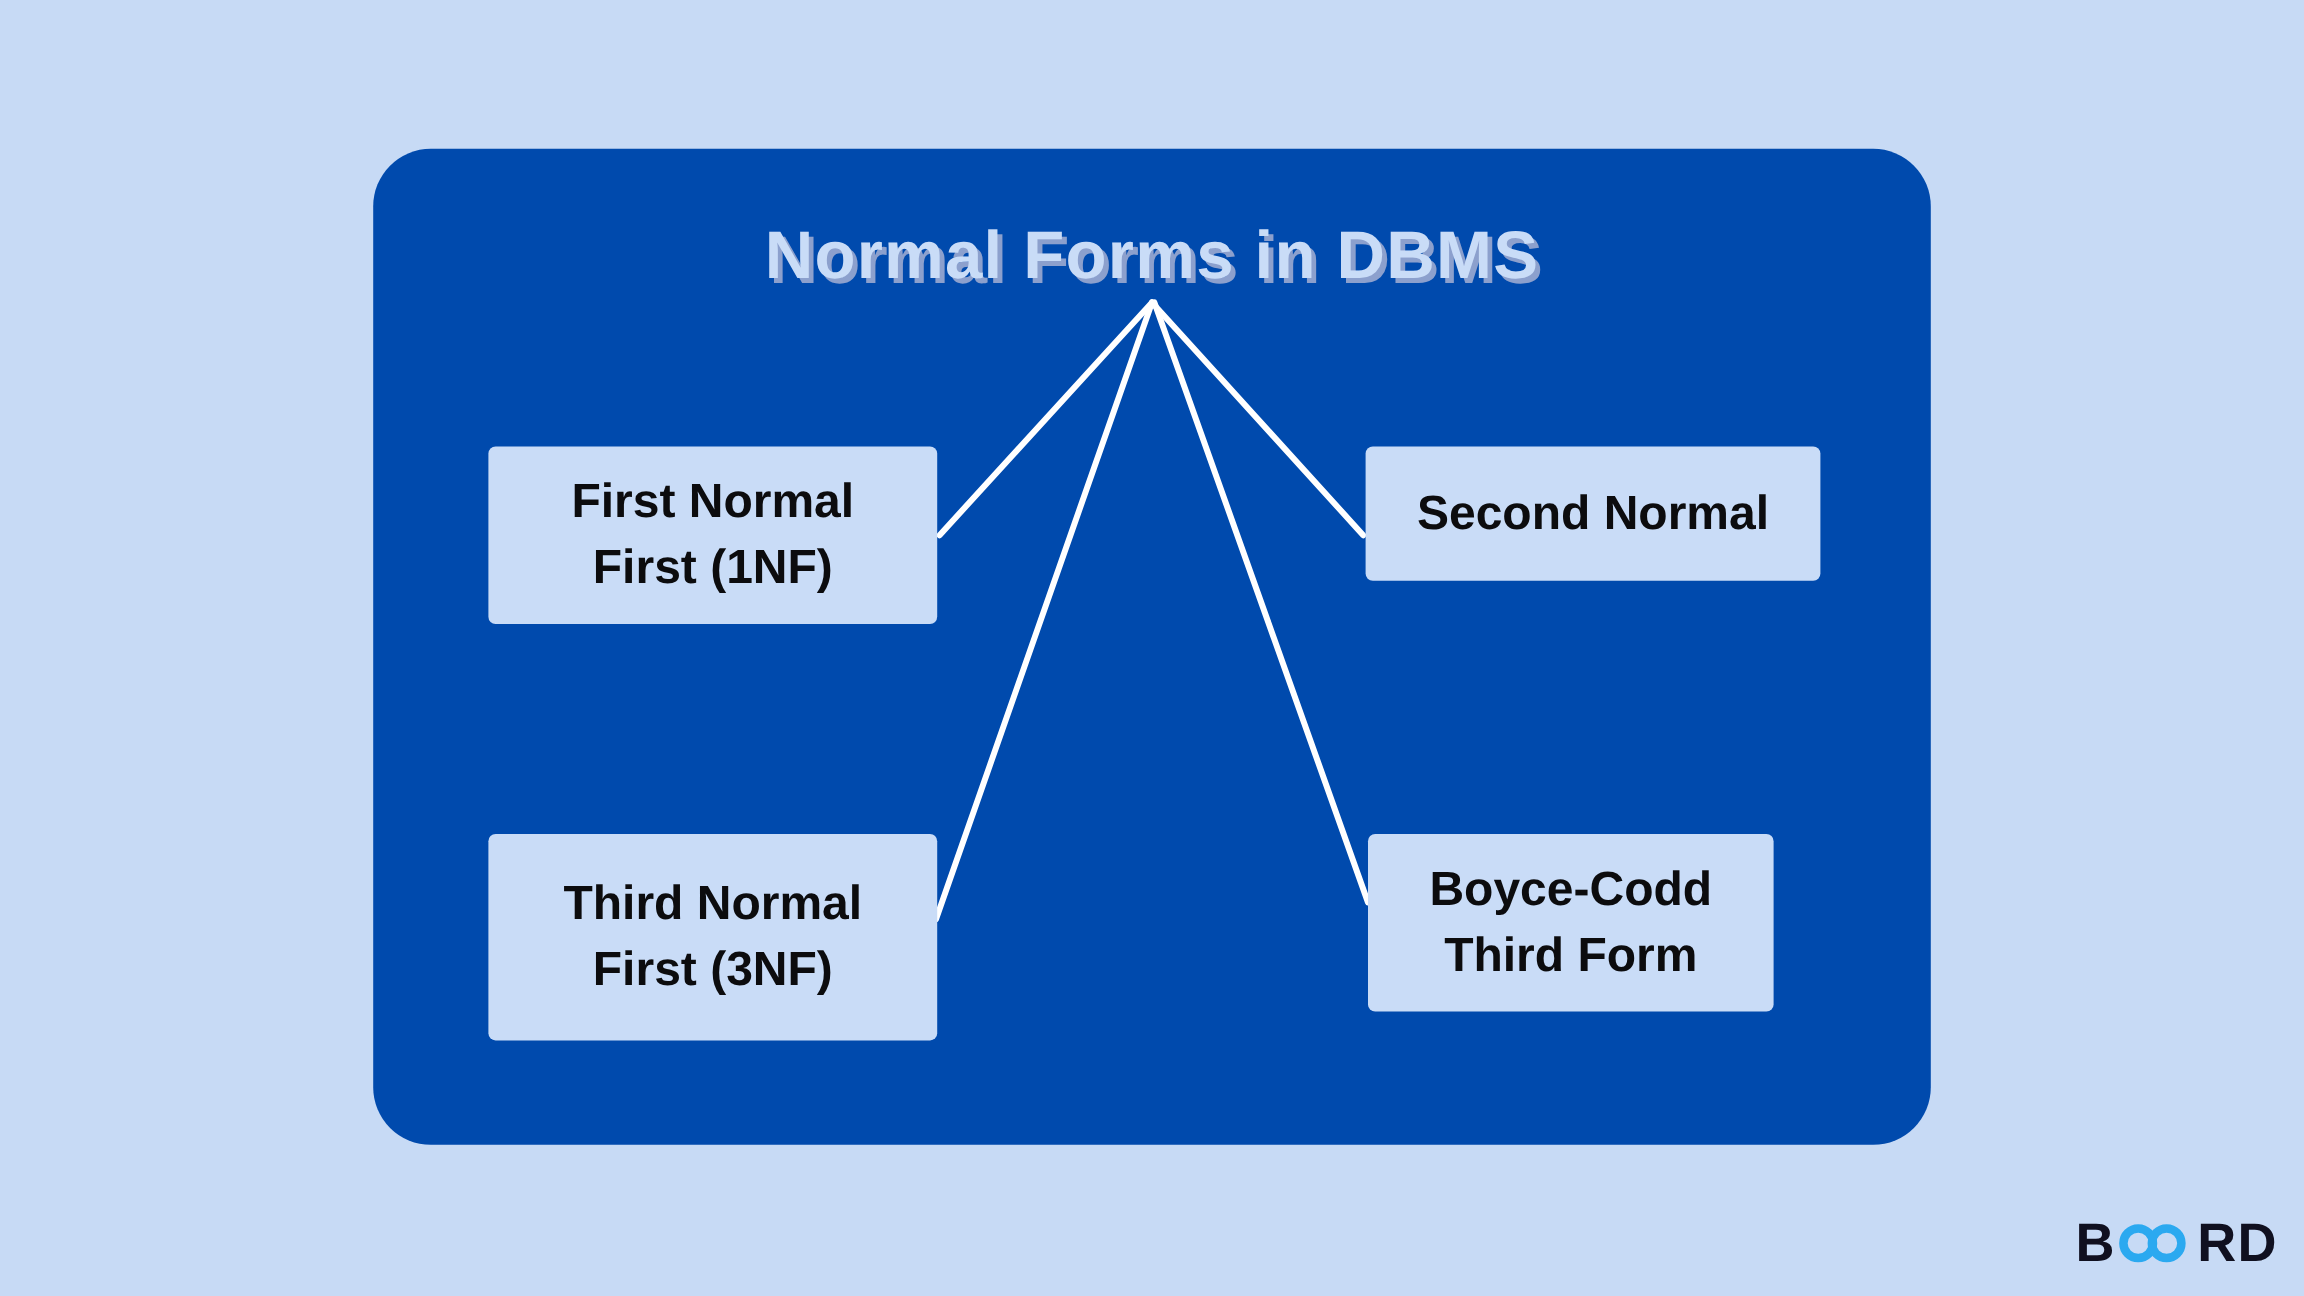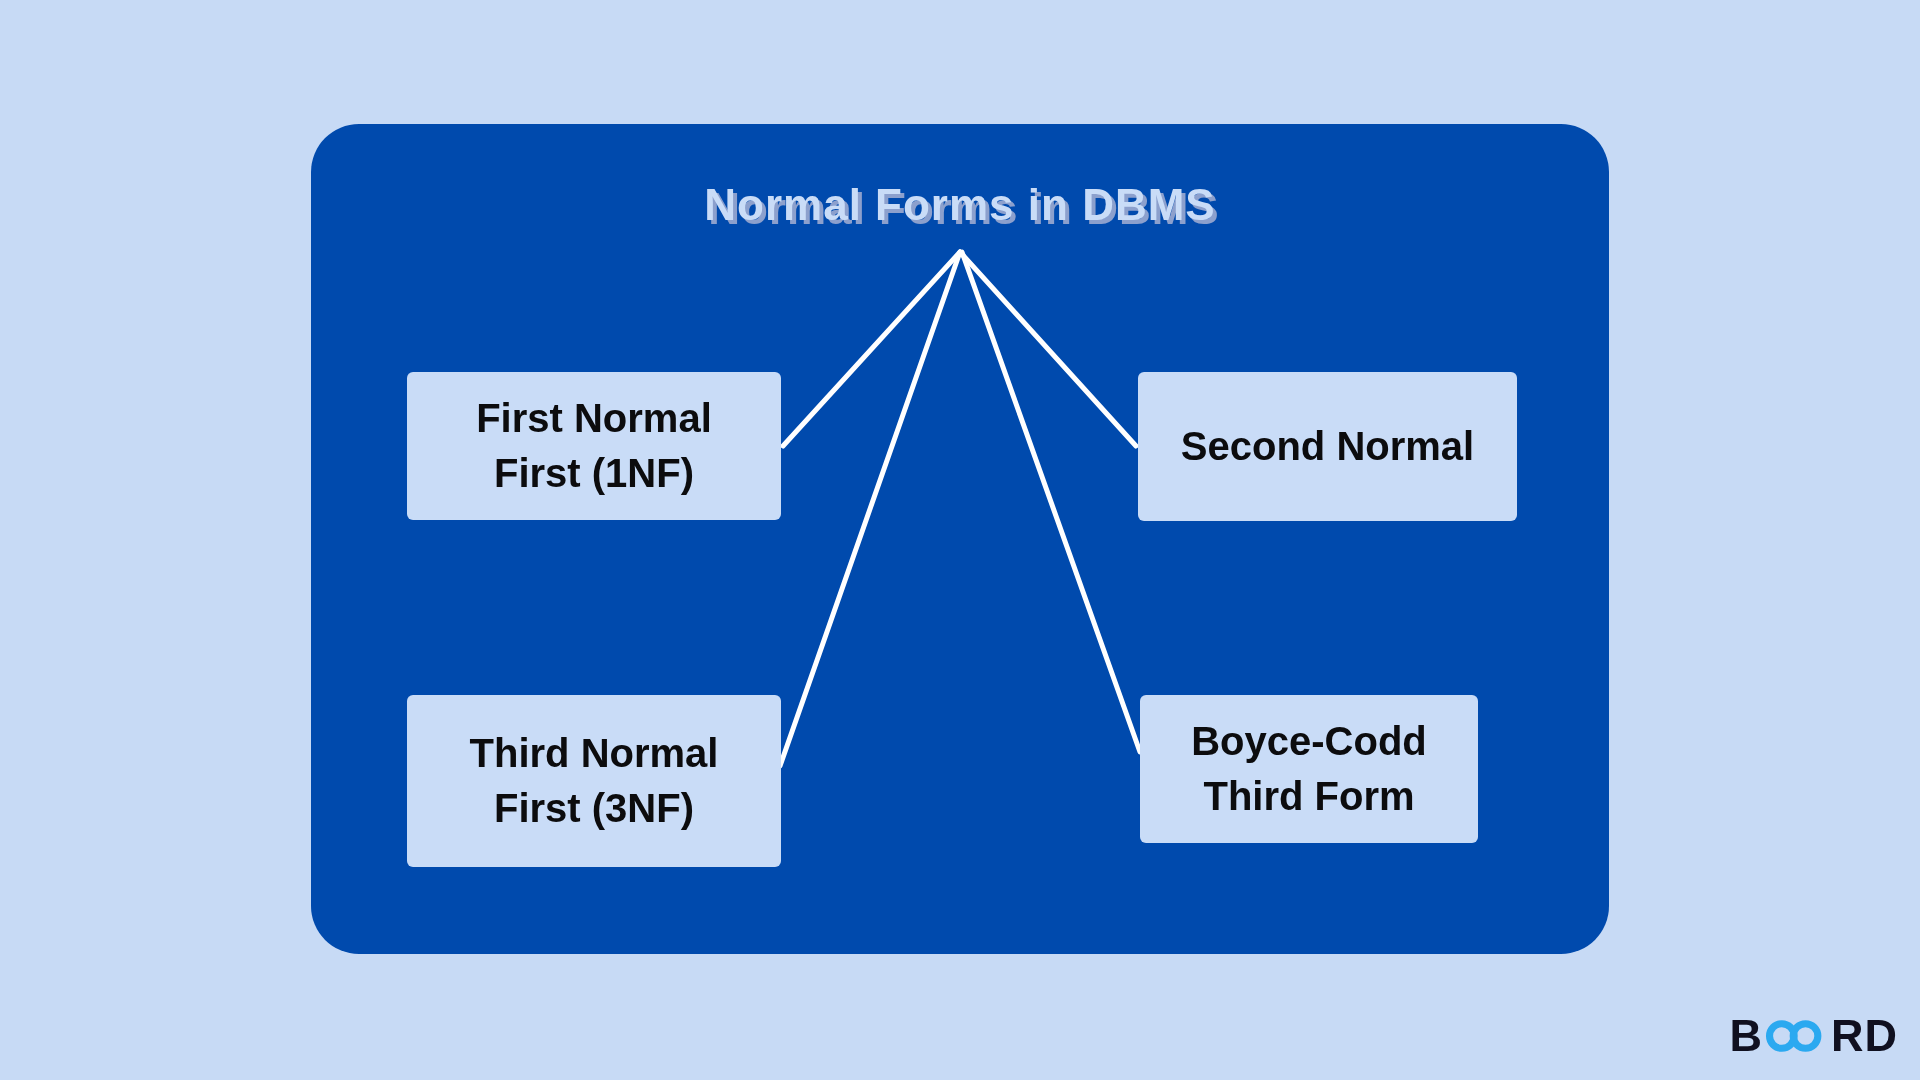--- a/index.html
+++ b/index.html
@@ -23,21 +23,21 @@
   .panel{
     position:absolute;
     left:311px;top:124px;width:1298px;height:830px;
     background:var(--panel);
     border-radius:48px;
   }
   .title{
     position:absolute;
     left:311px;top:180px;width:1298px;
     text-align:center;
-    font-size:44px;
+    font-size:56px;
     font-weight:bold;
     letter-spacing:1px;
     color:var(--title_text);
     text-shadow:4px 4px 0 var(--title_shadow);
   }
   .connectors{
     position:absolute;left:0;top:0;width:1920px;height:1080px;
     pointer-events:none;
   }
   .connectors line{
@@ -53,21 +53,21 @@
     flex-direction:column;
     align-items:center;
     justify-content:center;
     text-align:center;
     color:var(--node_text);
     font-size:40px;
     font-weight:bold;
     line-height:55px;
   }
   .node-1nf{left:407px;top:372px;width:374px;height:148px;}
-  .node-2nf{left:1138px;top:372px;width:379px;height:149px;}
+  .node-2nf{left:1138px;top:372px;width:379px;height:112px;}
   .node-3nf{left:407px;top:695px;width:374px;height:172px;}
   .node-bcnf{left:1140px;top:695px;width:338px;height:148px;}
   .logo{
     position:absolute;
     right:22px;bottom:18px;
     display:flex;
     align-items:center;
     gap:1px;
     font-size:45px;
     font-weight:bold;

